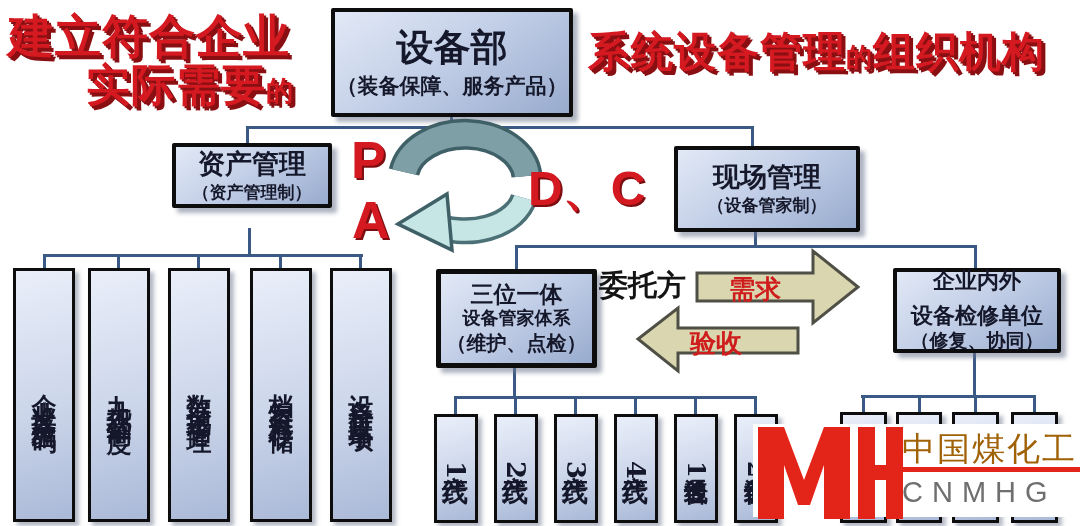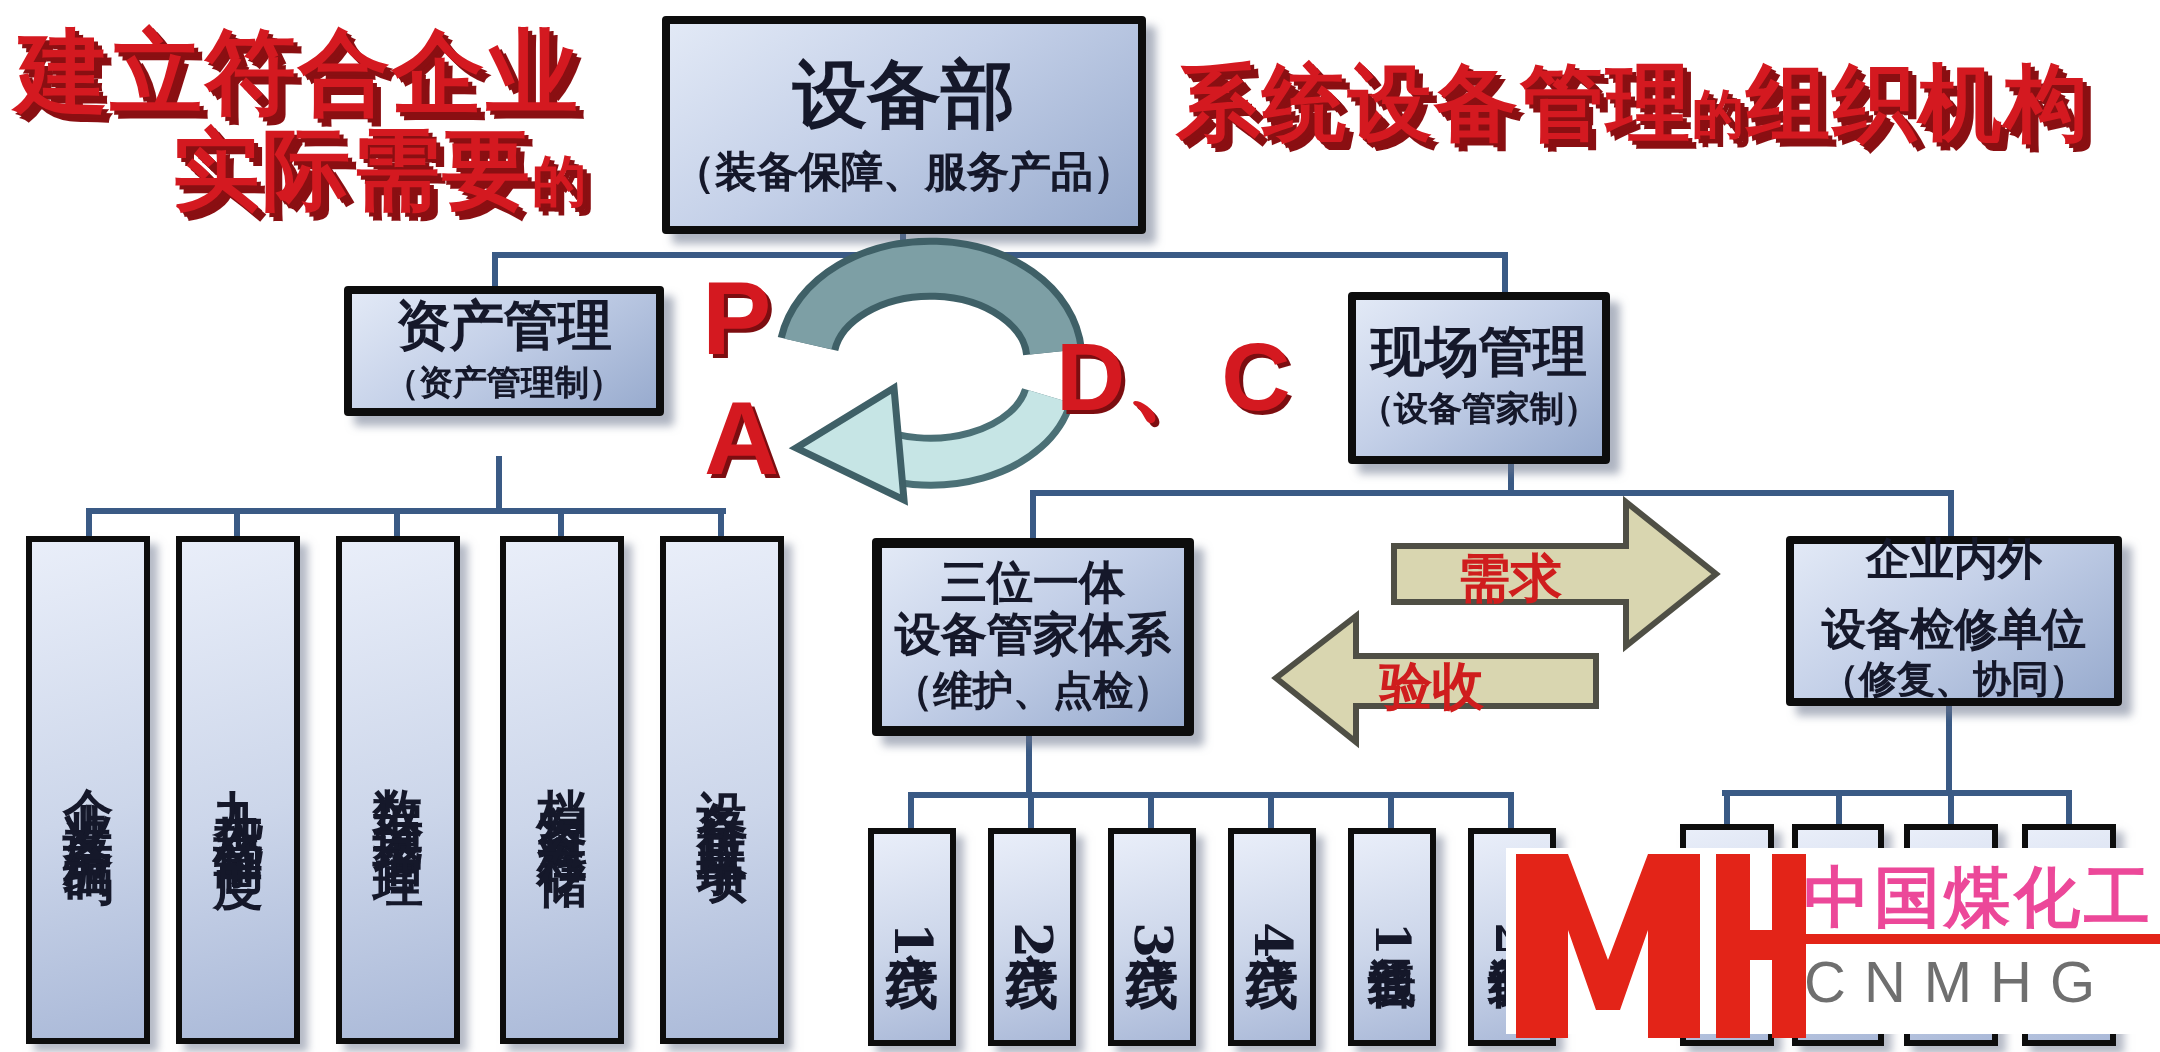--- a/index.html
+++ b/index.html
@@ -40,22 +40,22 @@
     font-family:"Liberation Sans","DejaVu Sans",sans-serif;
     text-shadow:2px 2px 0 #7c0d10;
   }
   
   .rel-black{position:absolute;z-index:6;color:#141414;font-weight:bold;white-space:nowrap;
     font-family:"DejaVu Serif","Liberation Serif",serif;}
   .rel-red{position:absolute;z-index:6;color:#cf1d1d;font-weight:bold;white-space:nowrap;
     font-family:"DejaVu Serif","Liberation Serif",serif;}
   
   #logo-panel{position:absolute;left:753px;top:424px;width:327px;height:93px;background:#ffffff;z-index:8;}
-  #logo-name{position:absolute;left:149px;top:3px;width:176px;font-size:33px;font-weight:700;
-    color:#ec4899;letter-spacing:2px;white-space:nowrap;}
+  #logo-name{position:absolute;left:149px;top:3px;width:176px;font-size:33px;font-weight:400;
+    color:#a16207;letter-spacing:2px;white-space:nowrap;}
   #logo-rule{position:absolute;left:149px;top:43px;width:178px;height:5px;background:#e32418;}
   #logo-abbr{position:absolute;left:149px;top:52px;font-size:29px;color:#6f6f6f;letter-spacing:9px;
     font-family:"Liberation Sans","DejaVu Sans",sans-serif;white-space:nowrap;}
   svg{display:block;}
   .svg-layer{position:absolute;left:0;top:0;z-index:4;pointer-events:none;}
 </style>
 </head>
 <body>
 
 <div id="stage">
@@ -97,28 +97,28 @@
   <div class="box" style="left:331px;top:8px;width:242px;height:109px;">
     <div class="t1" style="font-size:37px;">设备部</div>
     <div class="t2" style="font-size:21px;margin-top:4px;">（装备保障、服务产品）</div>
   </div>
 
   <div class="box" style="left:172px;top:143px;width:160px;height:65px;">
     <div class="t1" style="font-size:27px;">资产管理</div>
     <div class="t2" style="font-size:17px;margin-top:3px;">（资产管理制）</div>
   </div>
 
-  <div class="box" style="left:674px;top:146px;width:131px;height:86px;">
+  <div class="box" style="left:674px;top:146px;width:186px;height:86px;">
     <div class="t1" style="font-size:27px;">现场管理</div>
     <div class="t2" style="font-size:17px;margin-top:3px;">（设备管家制）</div>
   </div>
 
   <div class="box" style="left:436px;top:269px;width:161px;height:99px;border-width:5px;">
     <div class="t1" style="font-size:23px;">三位一体</div>
-    <div class="t1" style="font-size:23px;margin-top:0;">设备管家体系</div>
+    <div class="t1" style="font-size:18px;margin-top:0;">设备管家体系</div>
     <div class="t2" style="font-size:20px;margin-top:2px;">（维护、点检）</div>
   </div>
 
   <div class="box" style="left:893px;top:268px;width:168px;height:85px;">
     <div class="t1" style="font-size:22px;">企业内外</div>
     <div class="t1" style="font-size:22px;margin-top:10px;">设备检修单位</div>
     <div class="t2" style="font-size:19px;margin-top:1px;">（修复、协同）</div>
   </div>
 
   <div class="vbox" style="left:13px;top:268px;width:62px;height:254px;font-size:25px;letter-spacing:7px;">
@@ -173,20 +173,21 @@
 
     <polygon points="697,273 813,273 813,251 858,287 813,323 813,301 697,301" fill="#d9d6b0" stroke="#4f4f45" stroke-width="3"></polygon>
 
     <polygon points="798,328 678,328 678,308 638,339 678,371 678,353 798,353" fill="#d9d6b0" stroke="#4f4f45" stroke-width="3"></polygon>
   </svg>
 
   <div class="pdca" style="left:351px;top:130px;font-size:52px;">P</div>
   <div class="pdca" style="left:352px;top:190px;font-size:52px;">A</div>
   <div class="pdca" style="left:528px;top:157px;font-size:48px;">D、C</div>
 
+  <div class="rel-black" style="left:599px;top:266px;font-size:29px;">委托方</div>
   <div class="rel-red" style="left:729px;top:272px;font-size:26px;">需求</div>
   <div class="rel-red" style="left:690px;top:326px;font-size:26px;">验收</div>
 
   <div class="redhead" style="left:86px;top:56px;font-size:44px;">
     <span>实际需要</span><span class="small">的</span>
   </div>
   <div class="redhead" style="left:8px;top:6px;font-size:46px;">
     <span>建立符合企业</span>
   </div>
   <div class="redhead" style="left:588px;top:24px;font-size:42px;">

